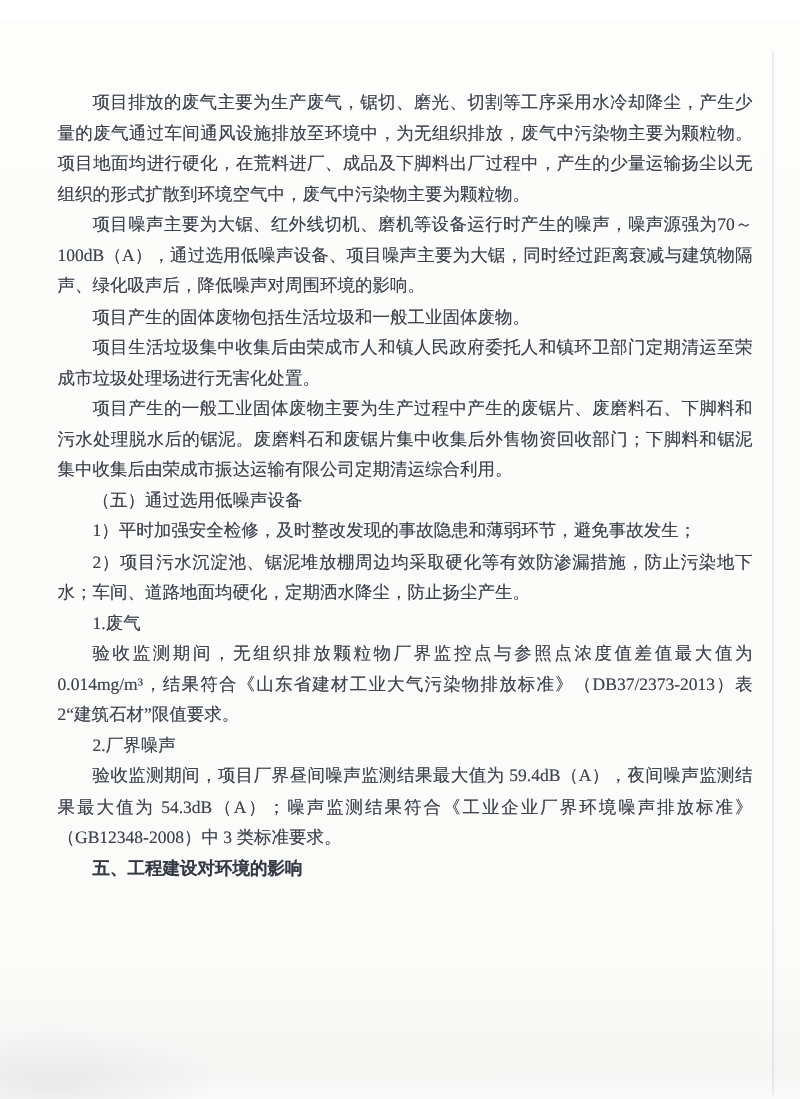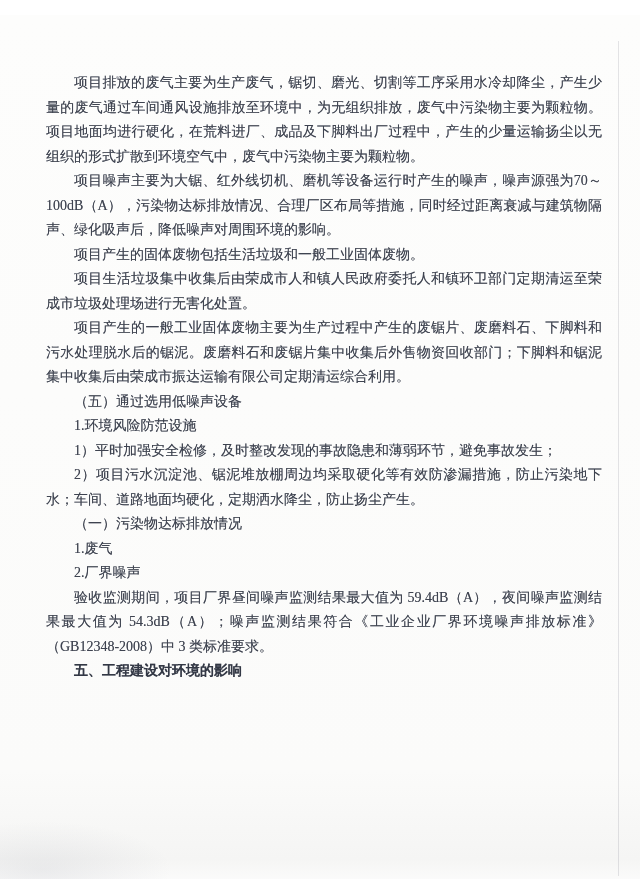--- a/index.html
+++ b/index.html
@@ -71,30 +71,29 @@
   }
 </style>
 </head>
 <body>
 
 <div class="page">
   <span class="speck"></span>
 
   <div class="content">
     <p>项目排放的废气主要为生产废气，锯切、磨光、切割等工序采用水冷却降尘，产生少量的废气通过车间通风设施排放至环境中，为无组织排放，废气中污染物主要为颗粒物。项目地面均进行硬化，在荒料进厂、成品及下脚料出厂过程中，产生的少量运输扬尘以无组织的形式扩散到环境空气中，废气中污染物主要为颗粒物。</p>
-    <p>项目噪声主要为大锯、红外线切机、磨机等设备运行时产生的噪声，噪声源强为70～100dB（A），污染物达标排放情况、合理厂区布局等措施，同时经过距离衰减与建筑物隔声、绿化吸声后，降低噪声对周围环境的影响。</p>
+    <p>项目噪声主要为大锯、红外线切机、磨机等设备运行时产生的噪声，噪声源强为70～100dB（A），通过选用低噪声设备、项目噪声主要为大锯，同时经过距离衰减与建筑物隔声、绿化吸声后，降低噪声对周围环境的影响。</p>
     <p>项目产生的固体废物包括生活垃圾和一般工业固体废物。</p>
     <p>项目生活垃圾集中收集后由荣成市人和镇人民政府委托人和镇环卫部门定期清运至荣成市垃圾处理场进行无害化处置。</p>
     <p>项目产生的一般工业固体废物主要为生产过程中产生的废锯片、废磨料石、下脚料和污水处理脱水后的锯泥。废磨料石和废锯片集中收集后外售物资回收部门；下脚料和锯泥集中收集后由荣成市振达运输有限公司定期清运综合利用。</p>
     <p>（五）通过选用低噪声设备</p>
-    <p>1.环境风险防范设施</p>
     <p>1）平时加强安全检修，及时整改发现的事故隐患和薄弱环节，避免事故发生；</p>
     <p>2）项目污水沉淀池、锯泥堆放棚周边均采取硬化等有效防渗漏措施，防止污染地下水；车间、道路地面均硬化，定期洒水降尘，防止扬尘产生。</p>
-    <p>（一）污染物达标排放情况</p>
     <p>1.废气</p>
+    <p>验收监测期间，无组织排放颗粒物厂界监控点与参照点浓度值差值最大值为 0.014mg/m³，结果符合《山东省建材工业大气污染物排放标准》（DB37/2373-2013）表 2“建筑石材”限值要求。</p>
     <p>2.厂界噪声</p>
     <p>验收监测期间，项目厂界昼间噪声监测结果最大值为 59.4dB（A），夜间噪声监测结果最大值为 54.3dB（A）；噪声监测结果符合《工业企业厂界环境噪声排放标准》（GB12348-2008）中 3 类标准要求。</p>
     <p class="bold">五、工程建设对环境的影响</p>
   </div>
 
   <div class="edge-line-right"></div>
   <div class="corner-shade-bl"></div>
   <div class="bottom-strip"></div>
 </div>
 

